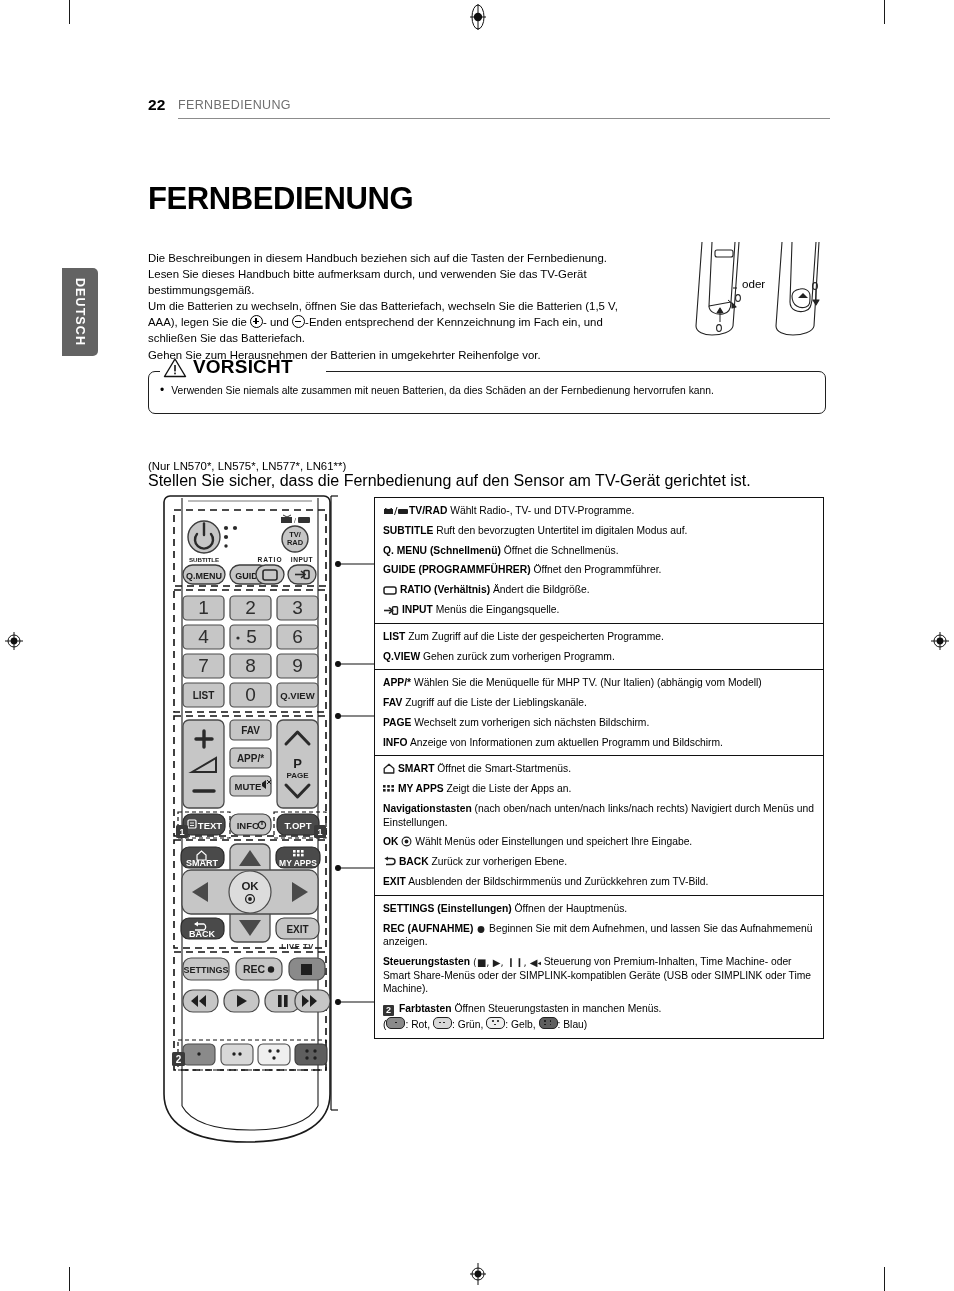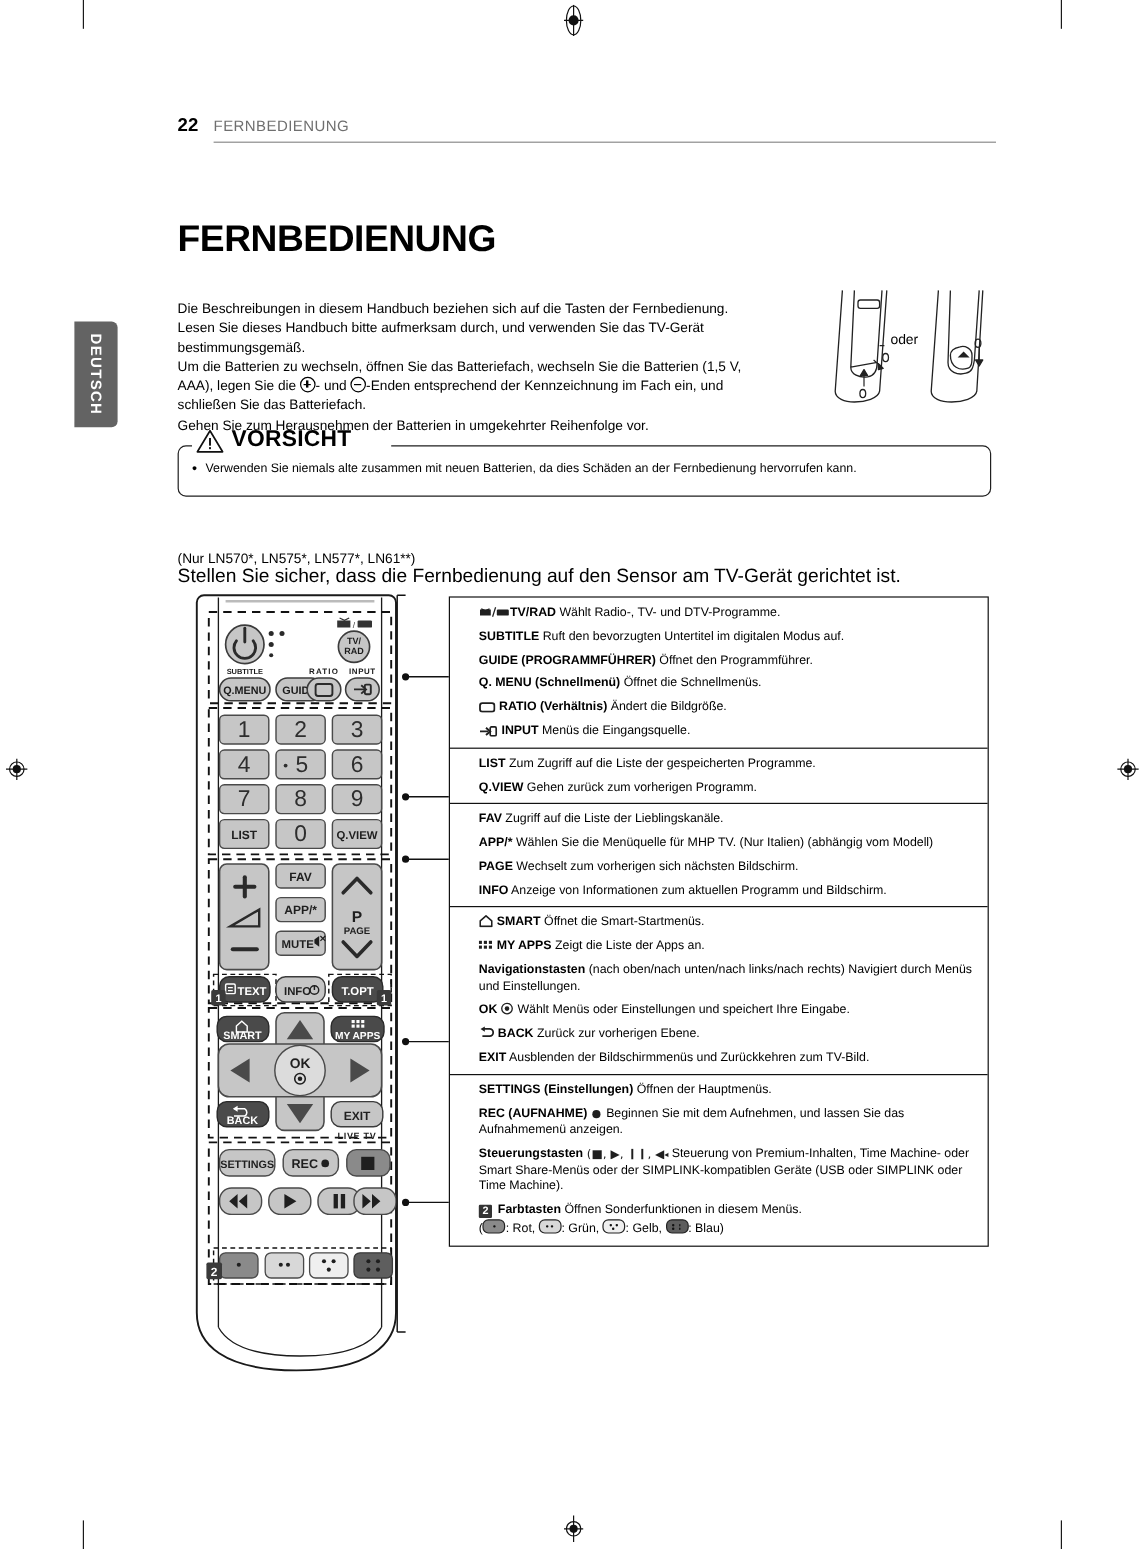--- a/index.html
+++ b/index.html
@@ -78,21 +78,21 @@
   #connectors{position:absolute;left:330px;top:492px;width:48px;height:630px;}
   #connectors svg{display:block;}
 
   
   #desctable{
     position:absolute;left:374px;top:497px;width:450px;
     border:1.6px solid #111;box-sizing:border-box;
   }
   .tsec{border-bottom:1.6px solid #111;padding:3px 0 3px 0;}
   .tsec:last-child{border-bottom:none;}
-  .trow{font-size:10.3px;line-height:13.6px;padding:3.1px 7px 3.1px 8px;margin-left:16px;}
+  .trow{font-size:10.3px;line-height:13.6px;padding:3.1px 7px 3.1px 8px;}
   .trow b{font-weight:bold;}
 
   
   .ig{display:inline-block;vertical-align:-2px;position:relative;}
   .ig svg{display:block;}
   .numbadge{
     display:inline-block;background:#333;color:#fff;font-weight:bold;
     font-size:9px;line-height:11px;width:11px;height:11px;text-align:center;
     border-radius:1px;vertical-align:-1px;margin-right:2px;
   }
@@ -471,24 +471,24 @@
               <path d="M2 2.4 l3.5 1.4 l3.5 -1.4" fill="none" stroke="#1f1f1f" stroke-width="1"></path>
             <path d="M11.5 9 L14 1" stroke="#1f1f1f" stroke-width="1"></path>
             <rect x="15" y="3" width="10" height="5" rx="1" fill="#1f1f1f"></rect>
           </svg>
         </span><b>TV/RAD</b><span> Wählt Radio-, TV- und DTV-Programme.</span>
       </div>
       <div class="trow">
         <b>SUBTITLE</b><span> Ruft den bevorzugten Untertitel im digitalen Modus auf.</span>
       </div>
       <div class="trow">
+        <b>Q. MENU (Schnellmenü)</b><span> Öffnet die Schnellmenüs.</span>
+      </div>
+      <div class="trow">
         <b>GUIDE (PROGRAMMFÜHRER)</b><span> Öffnet den Programmführer.</span>
-      </div>
-      <div class="trow">
-        <b>Q. MENU (Schnellmenü)</b><span> Öffnet die Schnellmenüs.</span>
       </div>
       <div class="trow">
         <span class="ig">
           <svg width="14" height="10" viewBox="0 0 14 10">
               <rect x="1" y="2" width="12" height="7" rx="2" fill="none" stroke="#1f1f1f" stroke-width="1.5"></rect>
             </svg>
         </span> <b>RATIO (Verhältnis)</b><span> Ändert die Bildgröße.</span>
       </div>
       <div class="trow">
         <span class="ig">
@@ -505,24 +505,24 @@
       <div class="trow">
         <b>LIST</b><span> Zum Zugriff auf die Liste der gespeicherten Programme.</span>
       </div>
       <div class="trow">
         <b>Q.VIEW</b><span> Gehen zurück zum vorherigen Programm.</span>
       </div>
     </div>
 
     <div class="tsec">
       <div class="trow">
+        <b>APP/*</b><span> Wählen Sie die Menüquelle für MHP TV. (Nur Italien) (abhängig vom Modell)</span>
+      </div>
+      <div class="trow">
         <b>FAV</b><span> Zugriff auf die Liste der Lieblingskanäle.</span>
-      </div>
-      <div class="trow">
-        <b>APP/*</b><span> Wählen Sie die Menüquelle für MHP TV. (Nur Italien) (abhängig vom Modell)</span>
       </div>
       <div class="trow">
         <b>PAGE</b><span> Wechselt zum vorherigen sich nächsten Bildschirm.</span>
       </div>
       <div class="trow">
         <b>INFO</b><span> Anzeige von Informationen zum aktuellen Programm und Bildschirm.</span>
       </div>
     </div>
 
     <div class="tsec">
@@ -586,21 +586,21 @@
       </div>
       <div class="trow">
         <b>Steuerungstasten</b>
         <span class="ig">
           <svg width="68" height="10" viewBox="0 0 68 10">
             <text x="0" y="9" font-size="10" fill="#1f1f1f" font-family="DejaVu Sans, sans-serif">(■, ▶, ❙❙, ◀◀, ▶▶)</text>
           </svg>
         </span><span> Steuerung von Premium-Inhalten, Time Machine- oder Smart Share-Menüs oder der SIMPLINK-kompatiblen Geräte (USB oder SIMPLINK oder Time Machine).</span>
       </div>
       <div class="trow" style="padding-bottom:1px;">
-        <span class="numbadge">2</span> <b>Farbtasten</b><span> Öffnen Sonderfunktionen in diesem Menüs.</span>
+        <span class="numbadge">2</span> <b>Farbtasten</b><span> Öffnen Steuerungstasten in manchen Menüs.</span>
       </div>
       <div class="trow" style="padding-top:0;">
         (<span class="colbtn" style="background:#8a8a8a;"><i style="left:7.5px;top:3.8px;"></i></span><span>: Rot,</span>
         <span class="colbtn" style="background:#d8d8d8;"><i style="left:5px;top:3.8px;"></i><i style="left:9.5px;top:3.8px;"></i></span><span>: Grün,</span>
         <span class="colbtn" style="background:#efefef;"><i style="left:4.5px;top:2.3px;"></i><i style="left:10px;top:2.3px;"></i><i style="left:7.2px;top:5.8px;"></i></span><span>: Gelb,</span>
         <span class="colbtn" style="background:#5e5e5e;"><i style="left:4.5px;top:2.3px;"></i><i style="left:10px;top:2.3px;"></i><i style="left:4.5px;top:5.8px;"></i><i style="left:10px;top:5.8px;"></i></span><span>: Blau)</span>
       </div>
     </div>
 
   </div>

